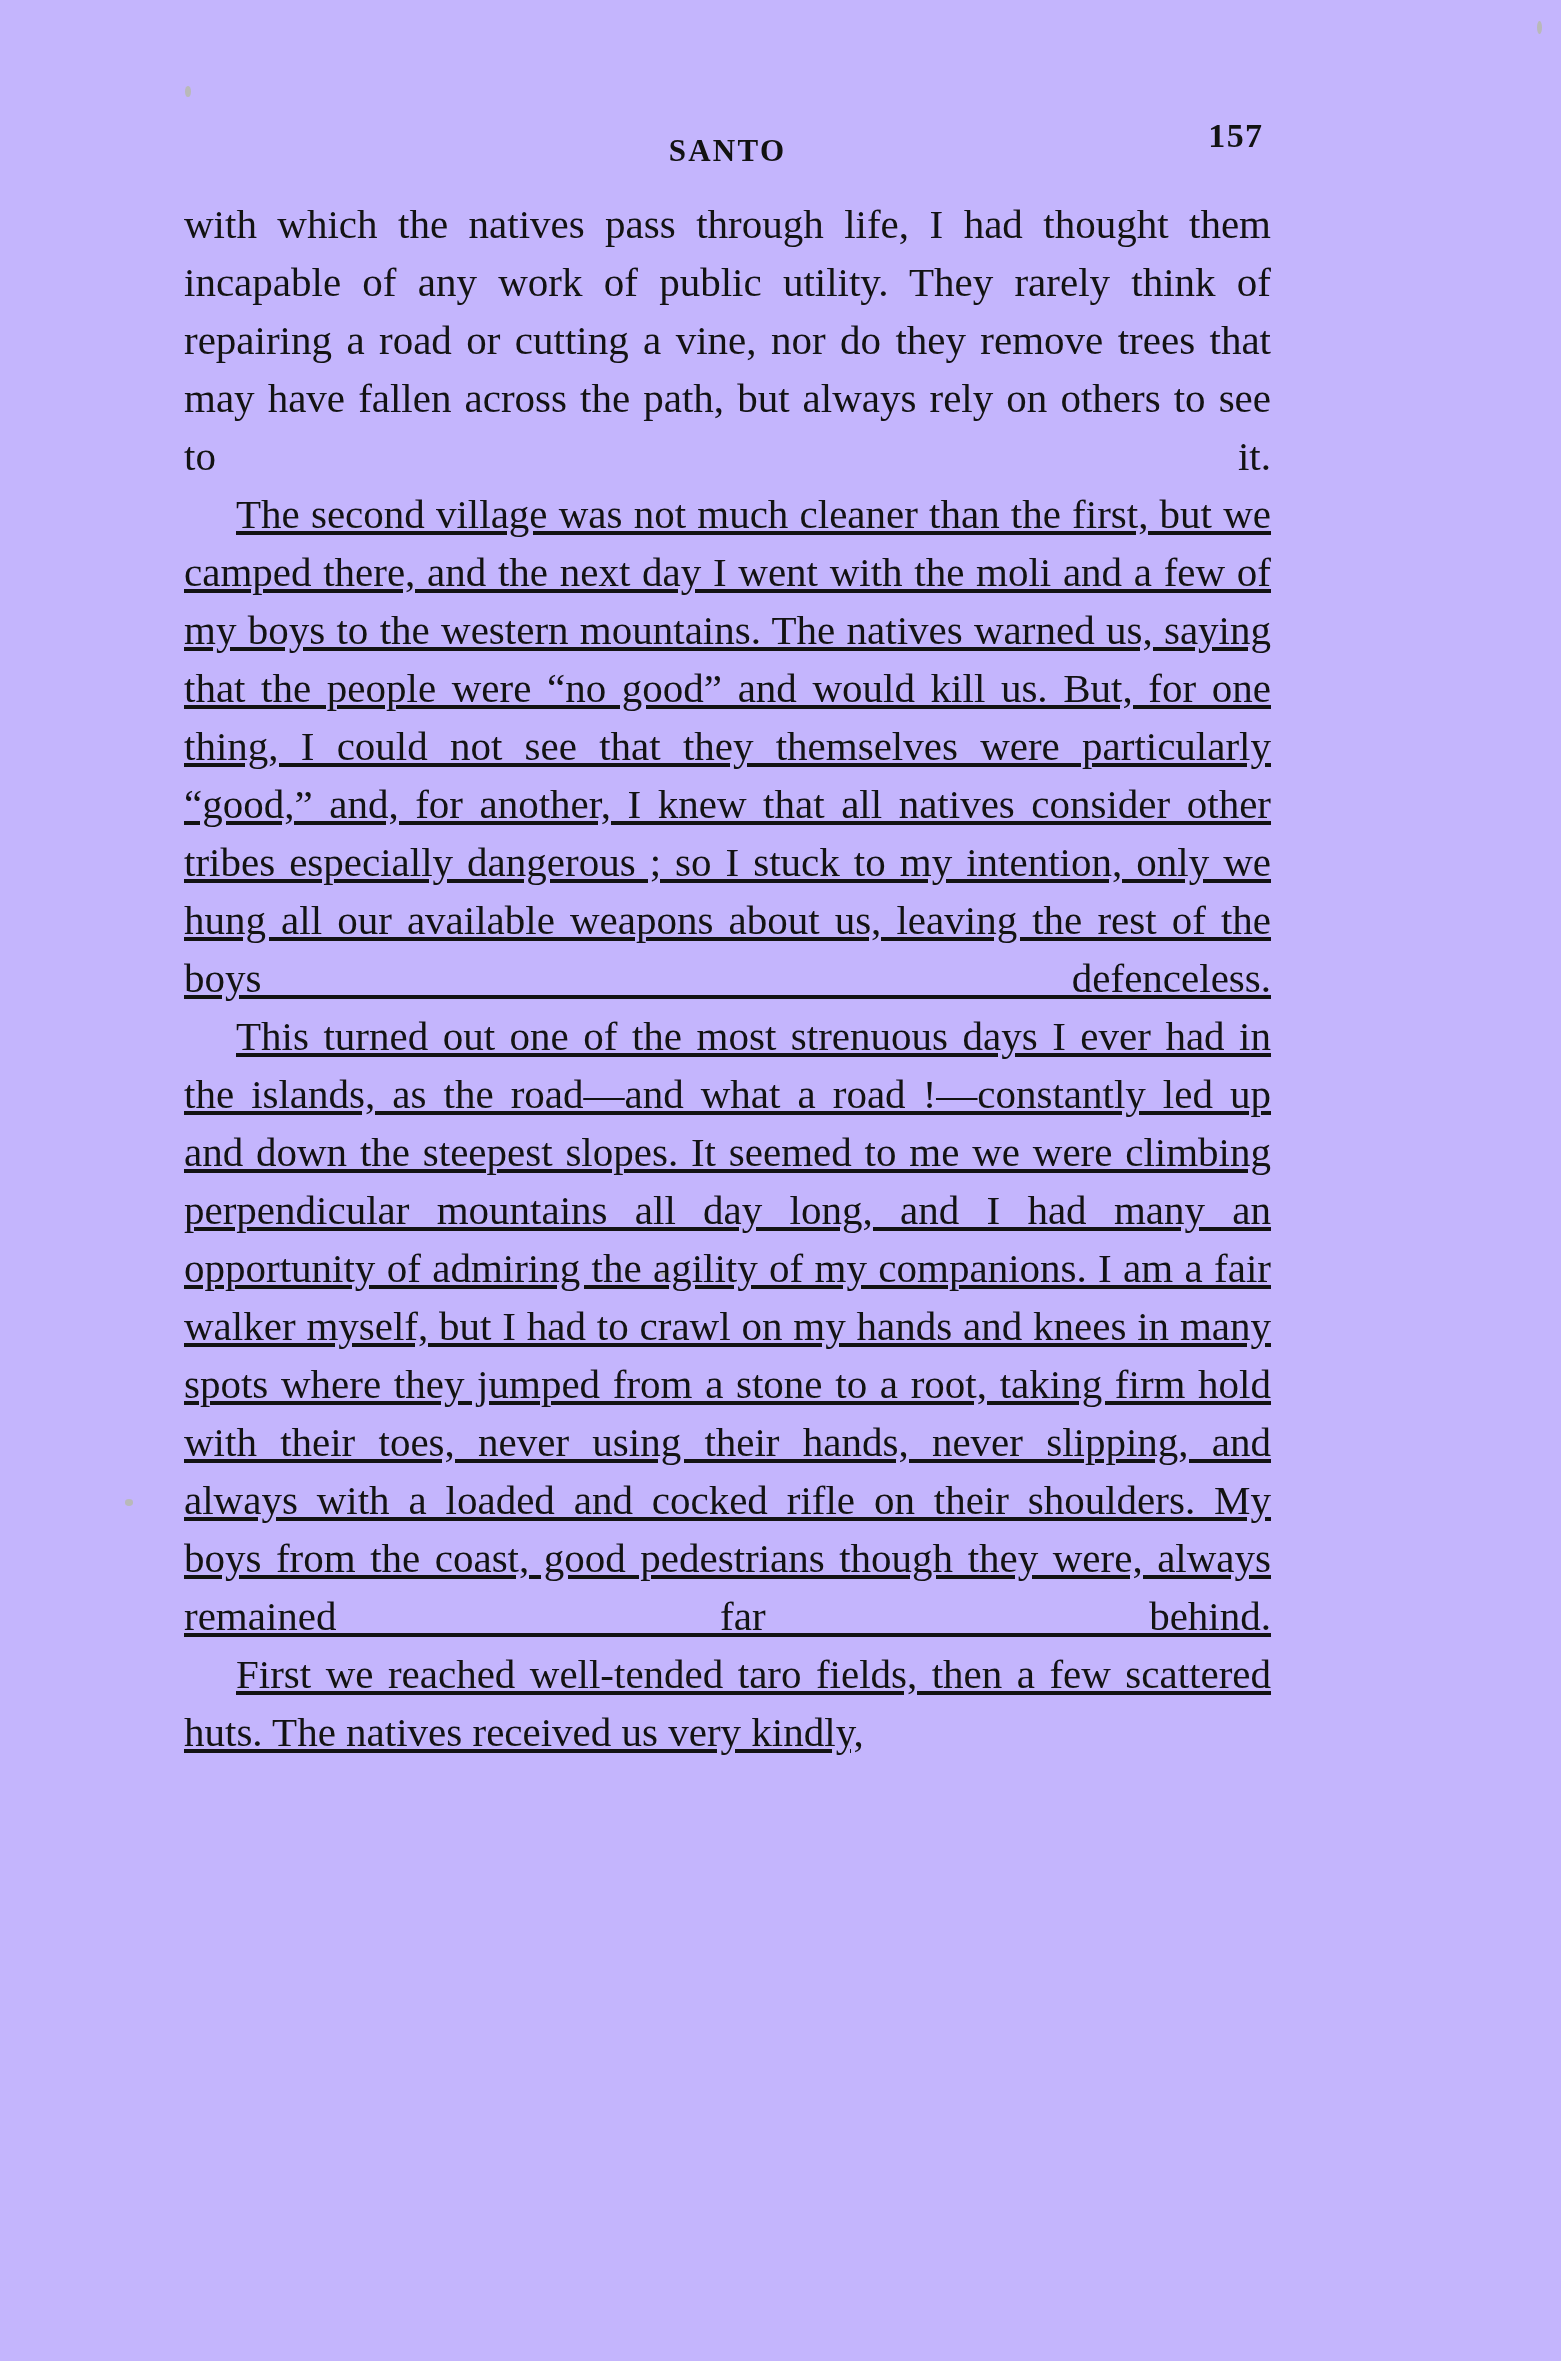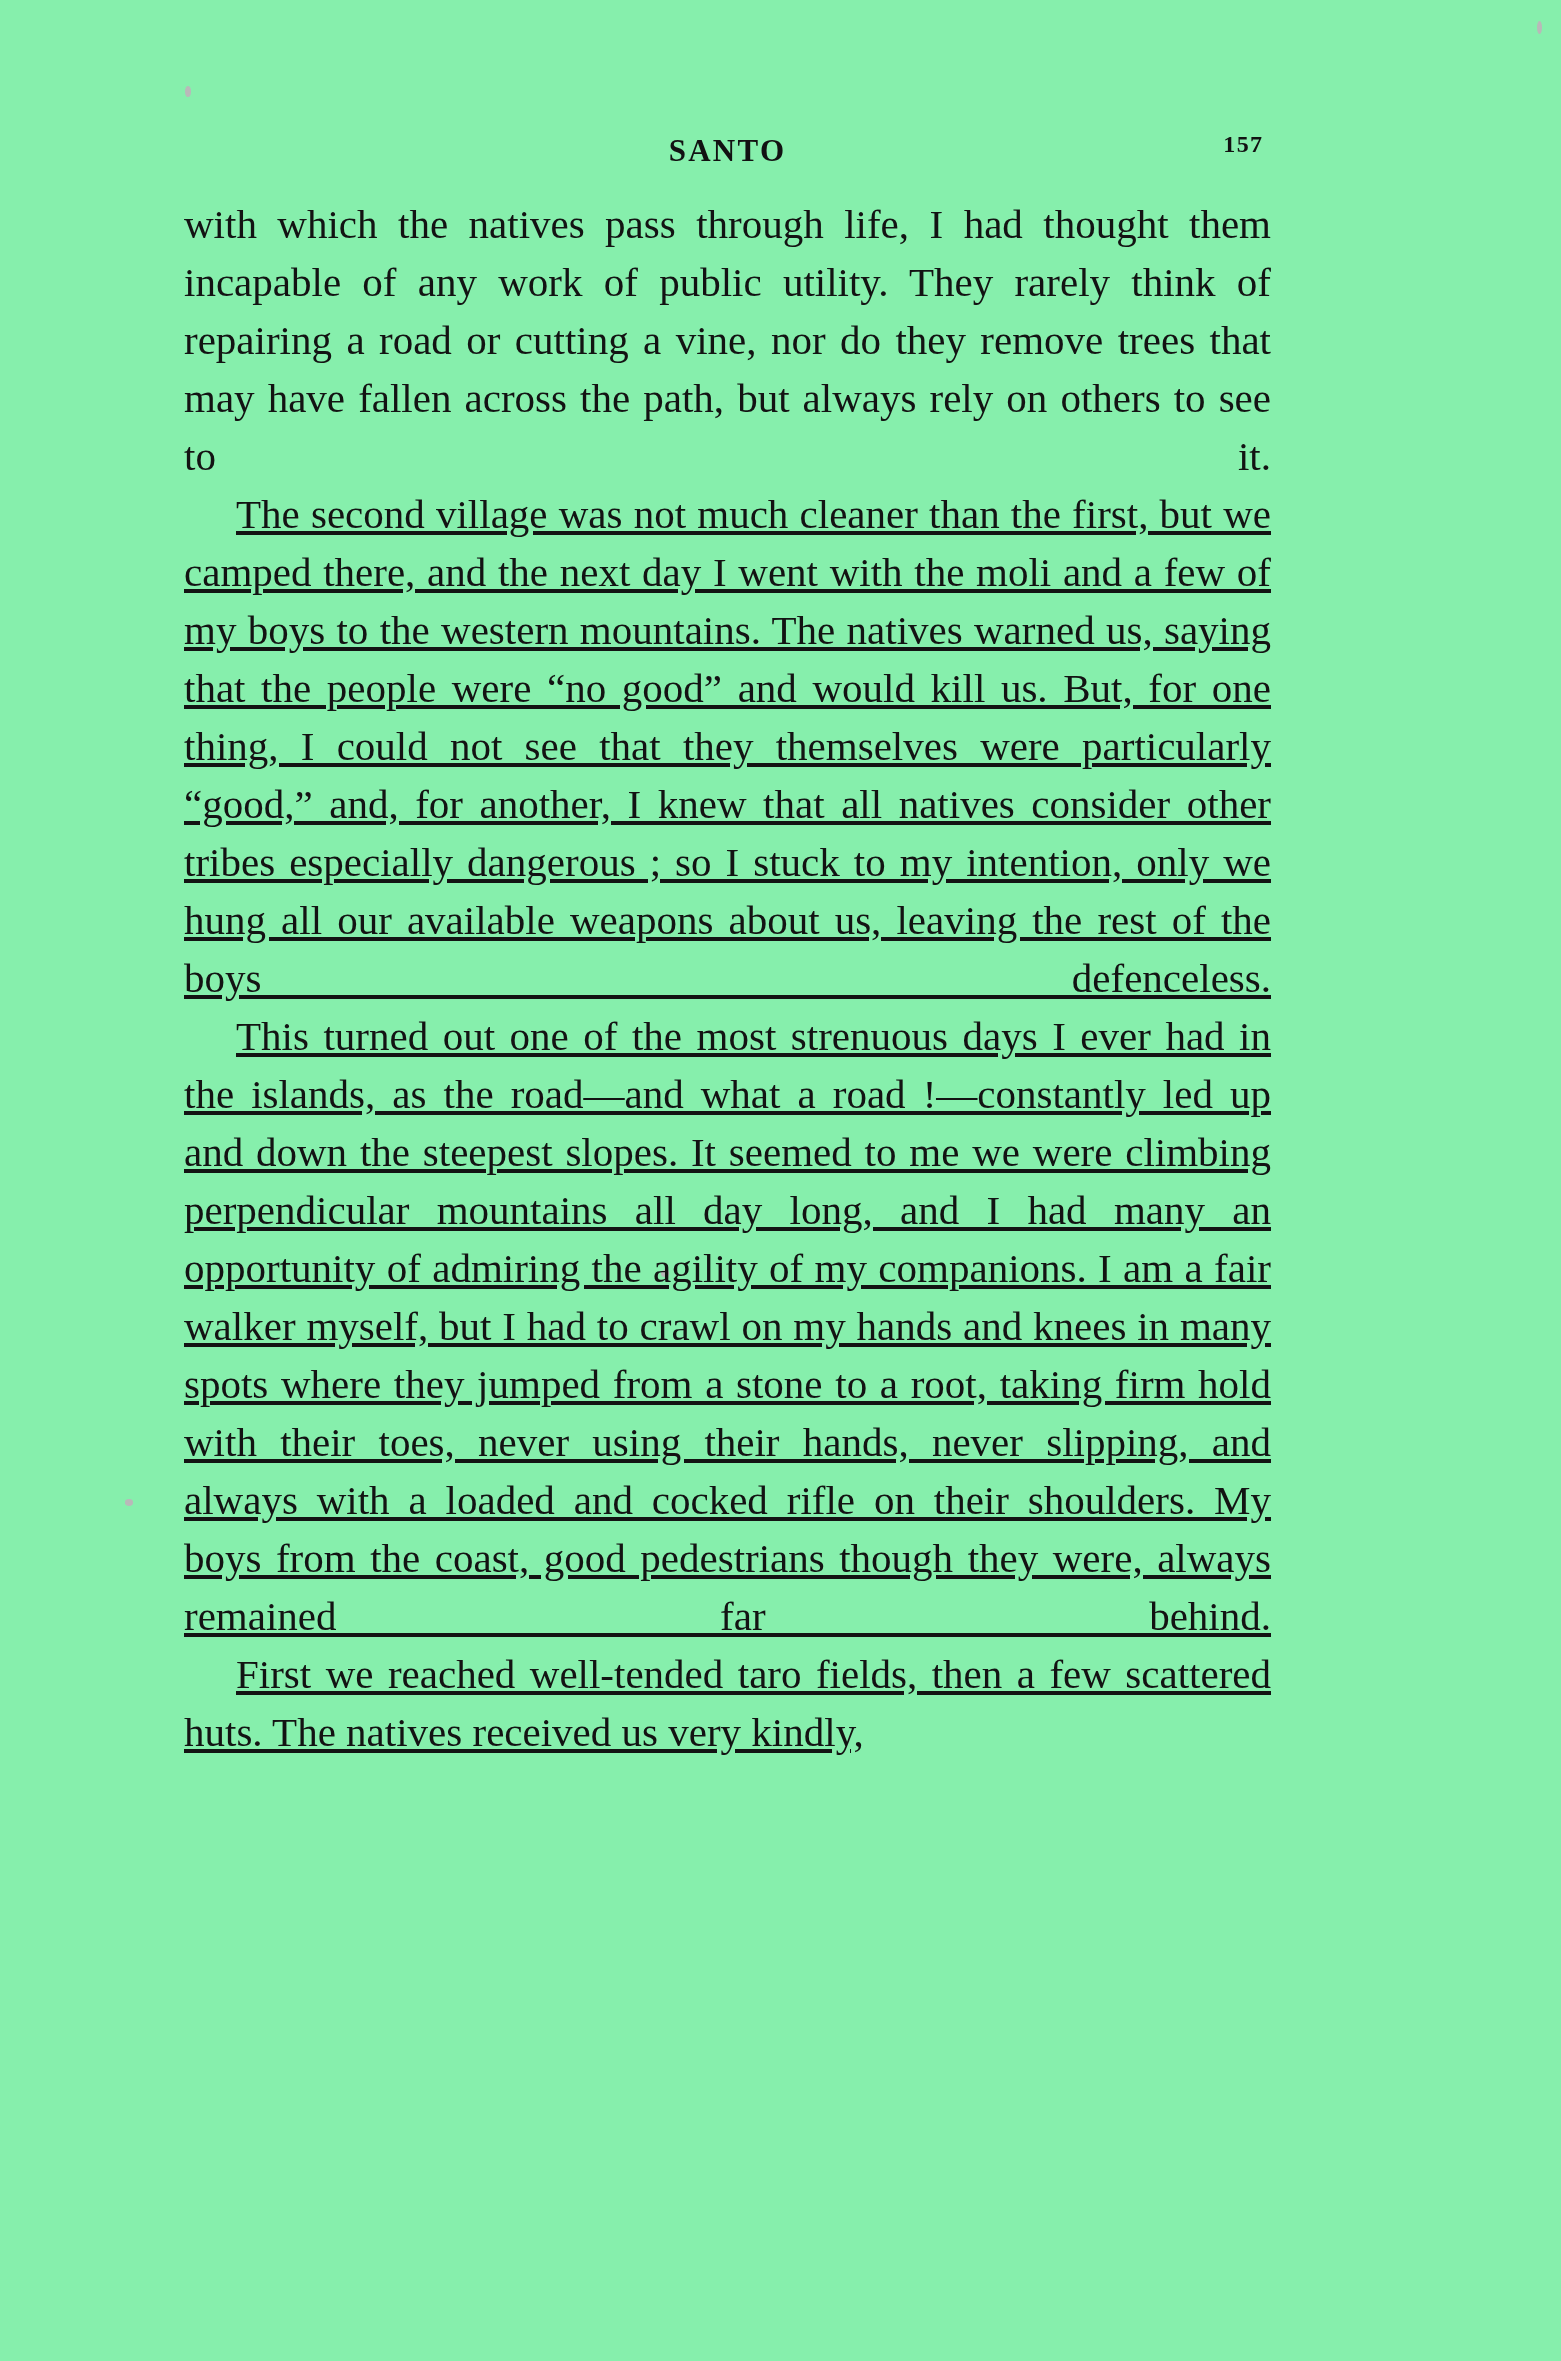--- a/index.html
+++ b/index.html
@@ -14,21 +14,21 @@
     color: #111111;
     position: relative;
     overflow: hidden;
   }
   .page {
     position: absolute;
     left: 0;
     top: 0;
     width: 1562px;
     height: 2361px;
-    background: #86efac;
+    background: #c4b5fd;
   }
   .content {
     position: absolute;
     left: 184px;
     top: 112px;
     width: 1087px;
   }
   .header-row {
     position: relative;
     height: 66px;
@@ -42,22 +42,22 @@
     text-align: center;
     font-size: 31px;
     letter-spacing: 2.3px;
     font-weight: 700;
     font-family: "Liberation Serif", serif;
     color: #121212;
   }
   .folio {
     position: absolute;
     right: 7.5px;
-    top: 19px;
-    font-size: 24px;
+    top: 5px;
+    font-size: 34px;
     letter-spacing: 1.4px;
     font-weight: 600;
     color: #121212;
   }
   .body-text {
     font-size: 41px;
     line-height: 58px;
     text-align: justify;
     color: #131313;
     font-family: "Liberation Serif", serif;

